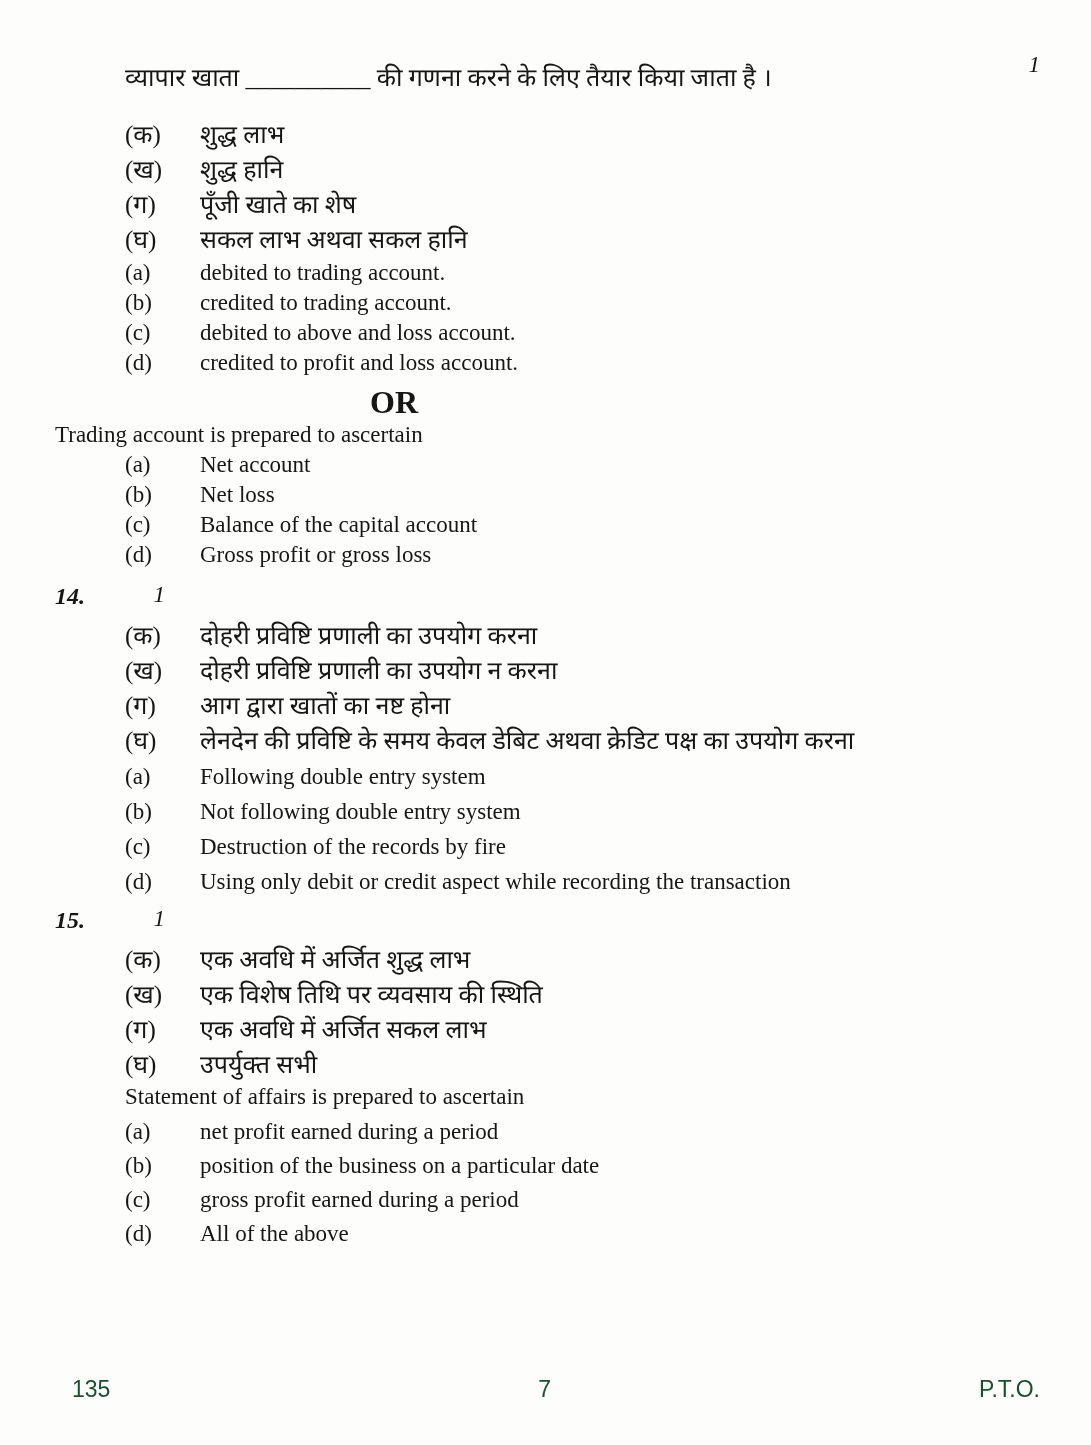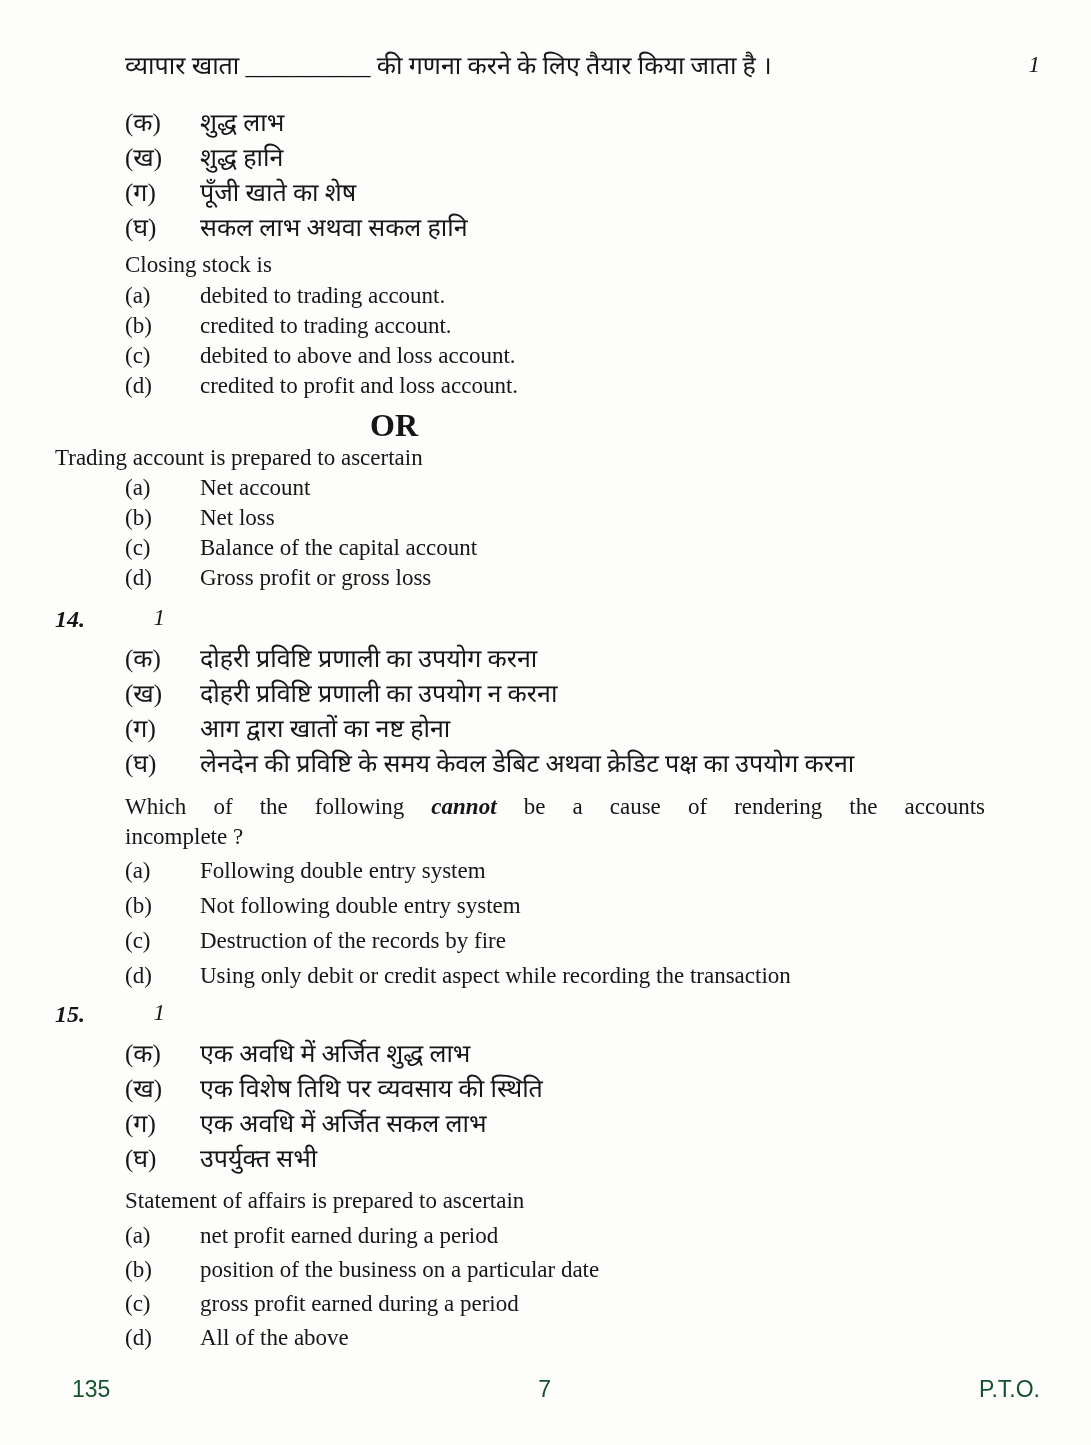--- a/index.html
+++ b/index.html
@@ -6,38 +6,38 @@
   .page{
     width:1091px;height:1445px;margin:0 auto;position:relative;
     background:#fdfdfc;color:#161616;
     font-family:"Liberation Serif", serif;
     overflow:hidden;
   }
   .content{position:absolute;left:55px;top:45px;width:985px;}
   .row{display:flex;align-items:flex-start;}
   .qnum{flex:0 0 70px;font-weight:700;font-size:24px;line-height:36px;font-style:italic;}
   .spacer{flex:0 0 70px;}
-  .stem{flex:1 1 auto;}
+  .stem{flex:1 1 auto;margin-top:12px;}
   .marks{flex:0 0 40px;text-align:right;font-style:italic;font-size:23px;line-height:34px;}
   .hi{font-size:25px;line-height:36px;}
   .en{font-size:23px;line-height:30px;}
   .bi{font-weight:700;font-style:italic;}
   .opt-list{margin-left:70px;}
   .opt{display:flex;align-items:flex-start;}
   .opt .m{flex:0 0 75px;}
   .opt .t{flex:1 1 auto;}
   .s35 .opt{line-height:35px;font-size:25px;}
   .s30 .opt{line-height:30px;font-size:23px;}
   .s34 .opt{line-height:34px;font-size:23px;}
   .e35 .opt{line-height:35px;font-size:23px;}
   .or{margin:9px 0 3px 315px;font-weight:700;font-size:32px;line-height:30px;width:fit-content;}
   .q14e{margin-left:70px;margin-top:11px;width:860px;font-size:23px;line-height:30px;}
   .jline{text-align:justify;text-align-last:justify;}
   .mt0{margin-top:0;} .mt1{margin-top:1px;} .mt3{margin-top:3px;} .mt4{margin-top:4px;}
-  .mt5{margin-top:5px;} .mt8{margin-top:8px;} .mt10{margin-top:10px;} .mt21{margin-top:21px;}
+  .mt5{margin-top:5px;} .mt8{margin-top:8px;} .mt10{} .mt21{margin-top:21px;}
   .footer{
     position:absolute;left:0;top:1376px;width:100%;box-sizing:border-box;
     padding:0 51px 0 72px;display:flex;justify-content:space-between;align-items:baseline;
     font-family:"Liberation Sans", sans-serif;font-size:23px;color:#14532d;
   }
 </style>
 </head>
 <body>
 
 <div class="page">
@@ -63,21 +63,20 @@
           <span class="t">पूँजी खाते का शेष</span>
         </div>
         <div class="opt">
           <span class="m">(घ)</span>
           <span class="t">सकल लाभ अथवा सकल हानि</span>
         </div>
       </div>
     </section>
 
     <section>
-      <div class="en mt5" style="margin-left:70px;">Closing stock is</div>
       <div class="opt-list s30 mt1">
         <div class="opt">
           <span class="m">(a)</span>
           <span class="t">debited to trading account.</span>
         </div>
         <div class="opt">
           <span class="m">(b)</span>
           <span class="t">credited to trading account.</span>
         </div>
         <div class="opt">
@@ -134,24 +133,20 @@
           <span class="t">आग द्वारा खातों का नष्ट होना</span>
         </div>
         <div class="opt">
           <span class="m">(घ)</span>
           <span class="t">लेनदेन की प्रविष्टि के समय केवल डेबिट अथवा क्रेडिट पक्ष का उपयोग करना</span>
         </div>
       </div>
     </section>
 
     <section>
-      <div class="q14e">
-        <div class="jline"><span>Which of the following </span><span class="bi">cannot</span><span> be a cause of rendering the accounts</span></div>
-        <div>incomplete ?</div>
-      </div>
       <div class="opt-list e35 mt1">
         <div class="opt">
           <span class="m">(a)</span>
           <span class="t">Following double entry system</span>
         </div>
         <div class="opt">
           <span class="m">(b)</span>
           <span class="t">Not following double entry system</span>
         </div>
         <div class="opt">

